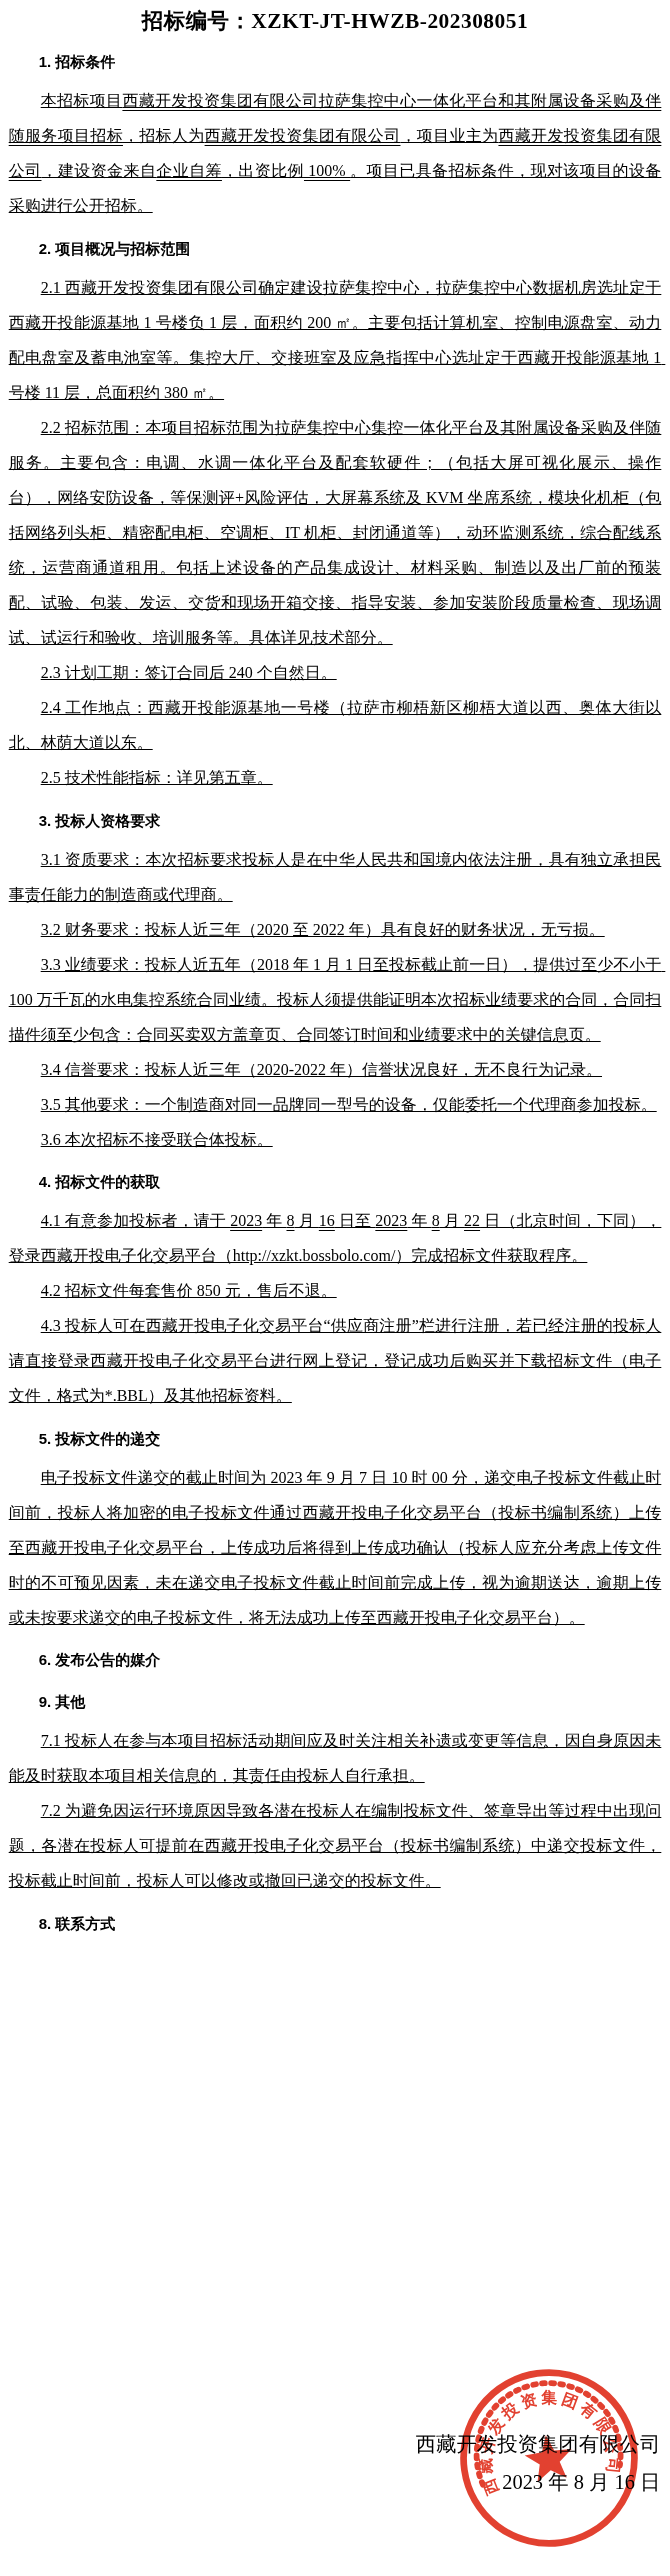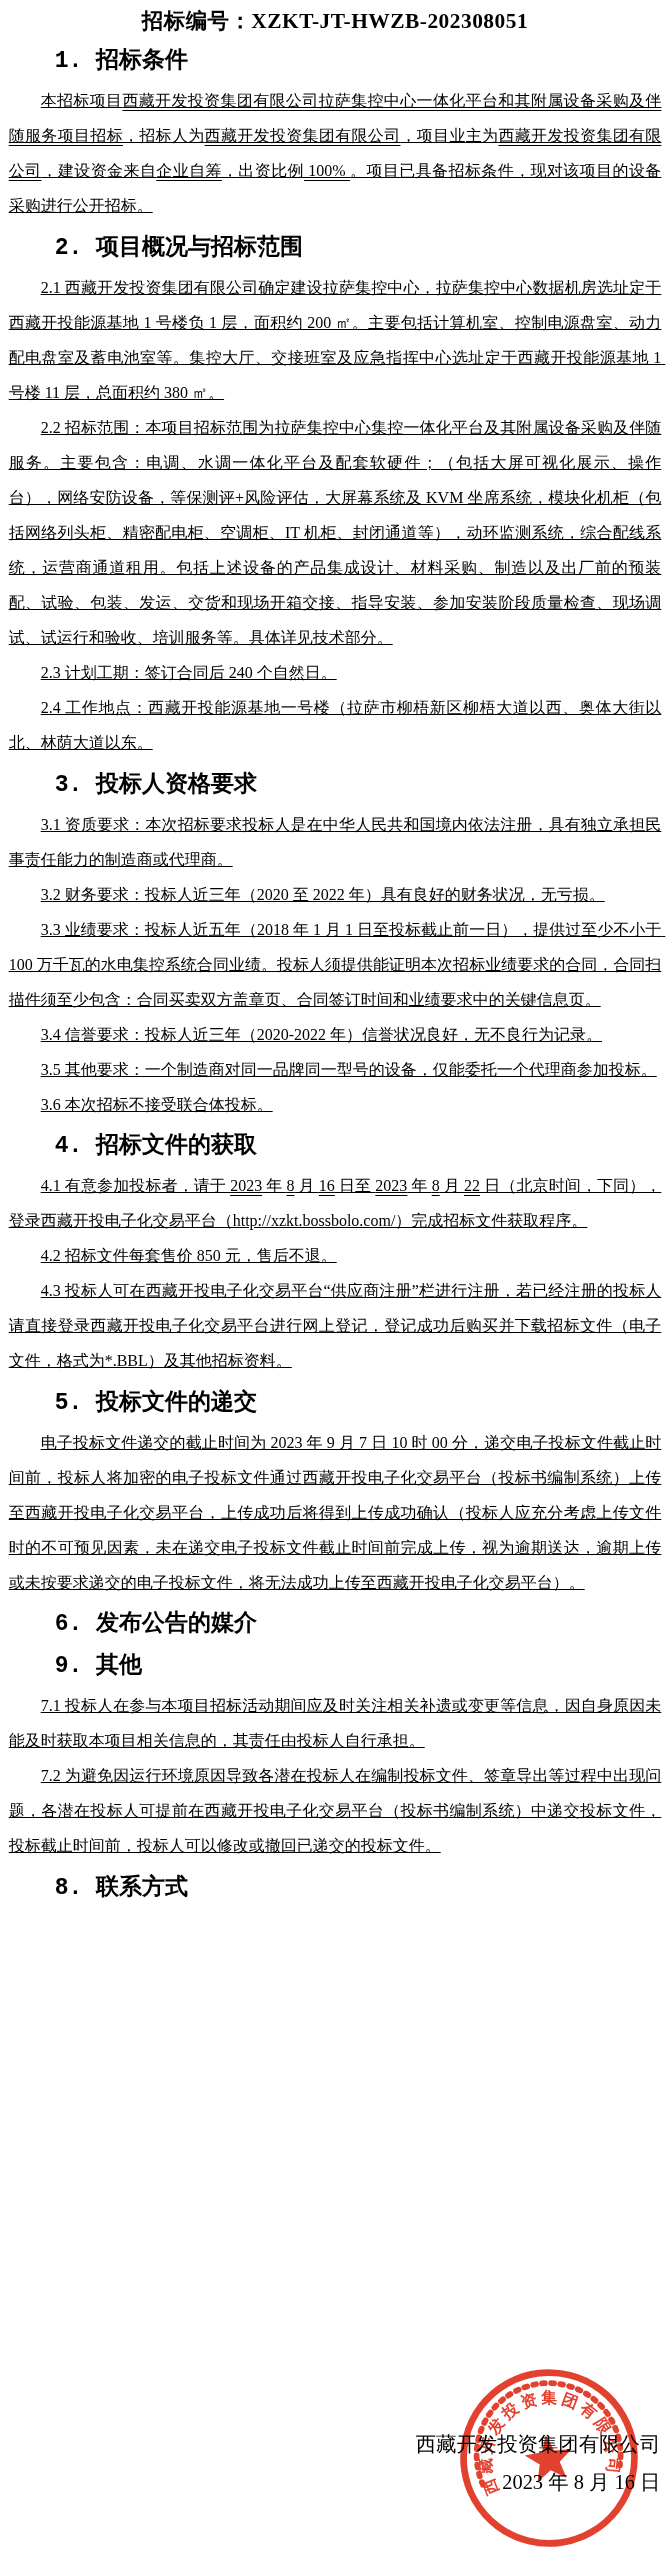--- a/index.html
+++ b/index.html
@@ -23,22 +23,22 @@
   }
   .doc-title {
     font-size: 21.4px;
     font-weight: 700;
     line-height: 31px;
     text-align: center;
     margin: 0 0 0 0;
     letter-spacing: 0.5px;
   }
   .sec-heading {
-    font-family: Liberation Mono, monospace;
-    font-size: 23px;
+    font-family: Liberation Sans, sans-serif;
+    font-size: 15px;
     font-weight: 700;
     line-height: 33px;
     margin: 8.7px 0 4.9px 0;
     text-indent: 2em;
   }
   .para {
     font-size: 16px;
     line-height: 35px;
     margin: 0 0;
     text-align: justify;
@@ -77,20 +77,21 @@
   <div class="doc-title">招标编号：XZKT-JT-HWZB-202308051</div>
 
   <div id="sections">
       <div class="sec-heading">1. 招标条件</div>
       <p class="para"><span>本招标项目</span><span class="u">西藏开发投资集团有限公司拉萨集控中心一体化平台和其附属设备采购及伴随服务项目招标</span><span>，招标人为</span><span class="u">西藏开发投资集团有限公司</span><span>，项目业主为</span><span class="u">西藏开发投资集团有限公司</span><span>，建设资金来自</span><span class="u">企业自筹</span><span>，出资比例</span><span class="u"> 100% </span><span>。项目已具备招标条件，现对该项目的设备采购进行公开招标。</span></p>
       <div class="sec-heading">2. 项目概况与招标范围</div>
       <p class="para"><span>2.1 西藏开发投资集团有限公司确定建设拉萨集控中心，拉萨集控中心数据机房选址定于西藏开投能源基地 1 号楼负 1 层，面积约 200 ㎡。主要包括计算机室、控制电源盘室、动力配电盘室及蓄电池室等。集控大厅、交接班室及应急指挥中心选址定于西藏开投能源基地 1 号楼 11 层，总面积约 380 ㎡。</span></p>
       <p class="para"><span>2.2 招标范围：本项目招标范围为拉萨集控中心集控一体化平台及其附属设备采购及伴随服务。主要包含：电调、水调一体化平台及配套软硬件；（包括大屏可视化展示、操作台），网络安防设备，等保测评+风险评估，大屏幕系统及 KVM 坐席系统，模块化机柜（包括网络列头柜、精密配电柜、空调柜、IT 机柜、封闭通道等），动环监测系统，综合配线系统，运营商通道租用。包括上述设备的产品集成设计、材料采购、制造以及出厂前的预装配、试验、包装、发运、交货和现场开箱交接、指导安装、参加安装阶段质量检查、现场调试、试运行和验收、培训服务等。具体详见技术部分。</span></p>
       <p class="para"><span>2.3 计划工期：签订合同后 240 个自然日。</span></p>
       <p class="para"><span>2.4 工作地点：西藏开投能源基地一号楼（拉萨市柳梧新区柳梧大道以西、奥体大街以北、林荫大道以东。</span></p>
+      <p class="para"><span>2.5 技术性能指标：详见第五章。</span></p>
       <div class="sec-heading">3. 投标人资格要求</div>
       <p class="para"><span>3.1 资质要求：本次招标要求投标人是在中华人民共和国境内依法注册，具有独立承担民事责任能力的制造商或代理商。</span></p>
       <p class="para"><span>3.2 财务要求：投标人近三年（2020 至 2022 年）具有良好的财务状况，无亏损。</span></p>
       <p class="para"><span>3.3 业绩要求：投标人近五年（2018 年 1 月 1 日至投标截止前一日），提供过至少不小于 100 万千瓦的水电集控系统合同业绩。投标人须提供能证明本次招标业绩要求的合同，合同扫描件须至少包含：合同买卖双方盖章页、合同签订时间和业绩要求中的关键信息页。</span></p>
       <p class="para"><span>3.4 信誉要求：投标人近三年（2020-2022 年）信誉状况良好，无不良行为记录。</span></p>
       <p class="para"><span>3.5 其他要求：一个制造商对同一品牌同一型号的设备，仅能委托一个代理商参加投标。</span></p>
       <p class="para"><span>3.6 本次招标不接受联合体投标。</span></p>
       <div class="sec-heading">4. 招标文件的获取</div>
       <p class="para"><span>4.1 有意参加投标者，请于 </span><span class="u">2023</span><span> 年 </span><span class="u">8</span><span> 月 </span><span class="u">16</span><span> 日至 </span><span class="u">2023</span><span> 年 </span><span class="u">8</span><span> 月 </span><span class="u">22</span><span> 日（北京时间，下同），登录西藏开投电子化交易平台（http://xzkt.bossbolo.com/）完成招标文件获取程序。</span></p>
       <p class="para"><span>4.2 招标文件每套售价 850 元，售后不退。</span></p>

